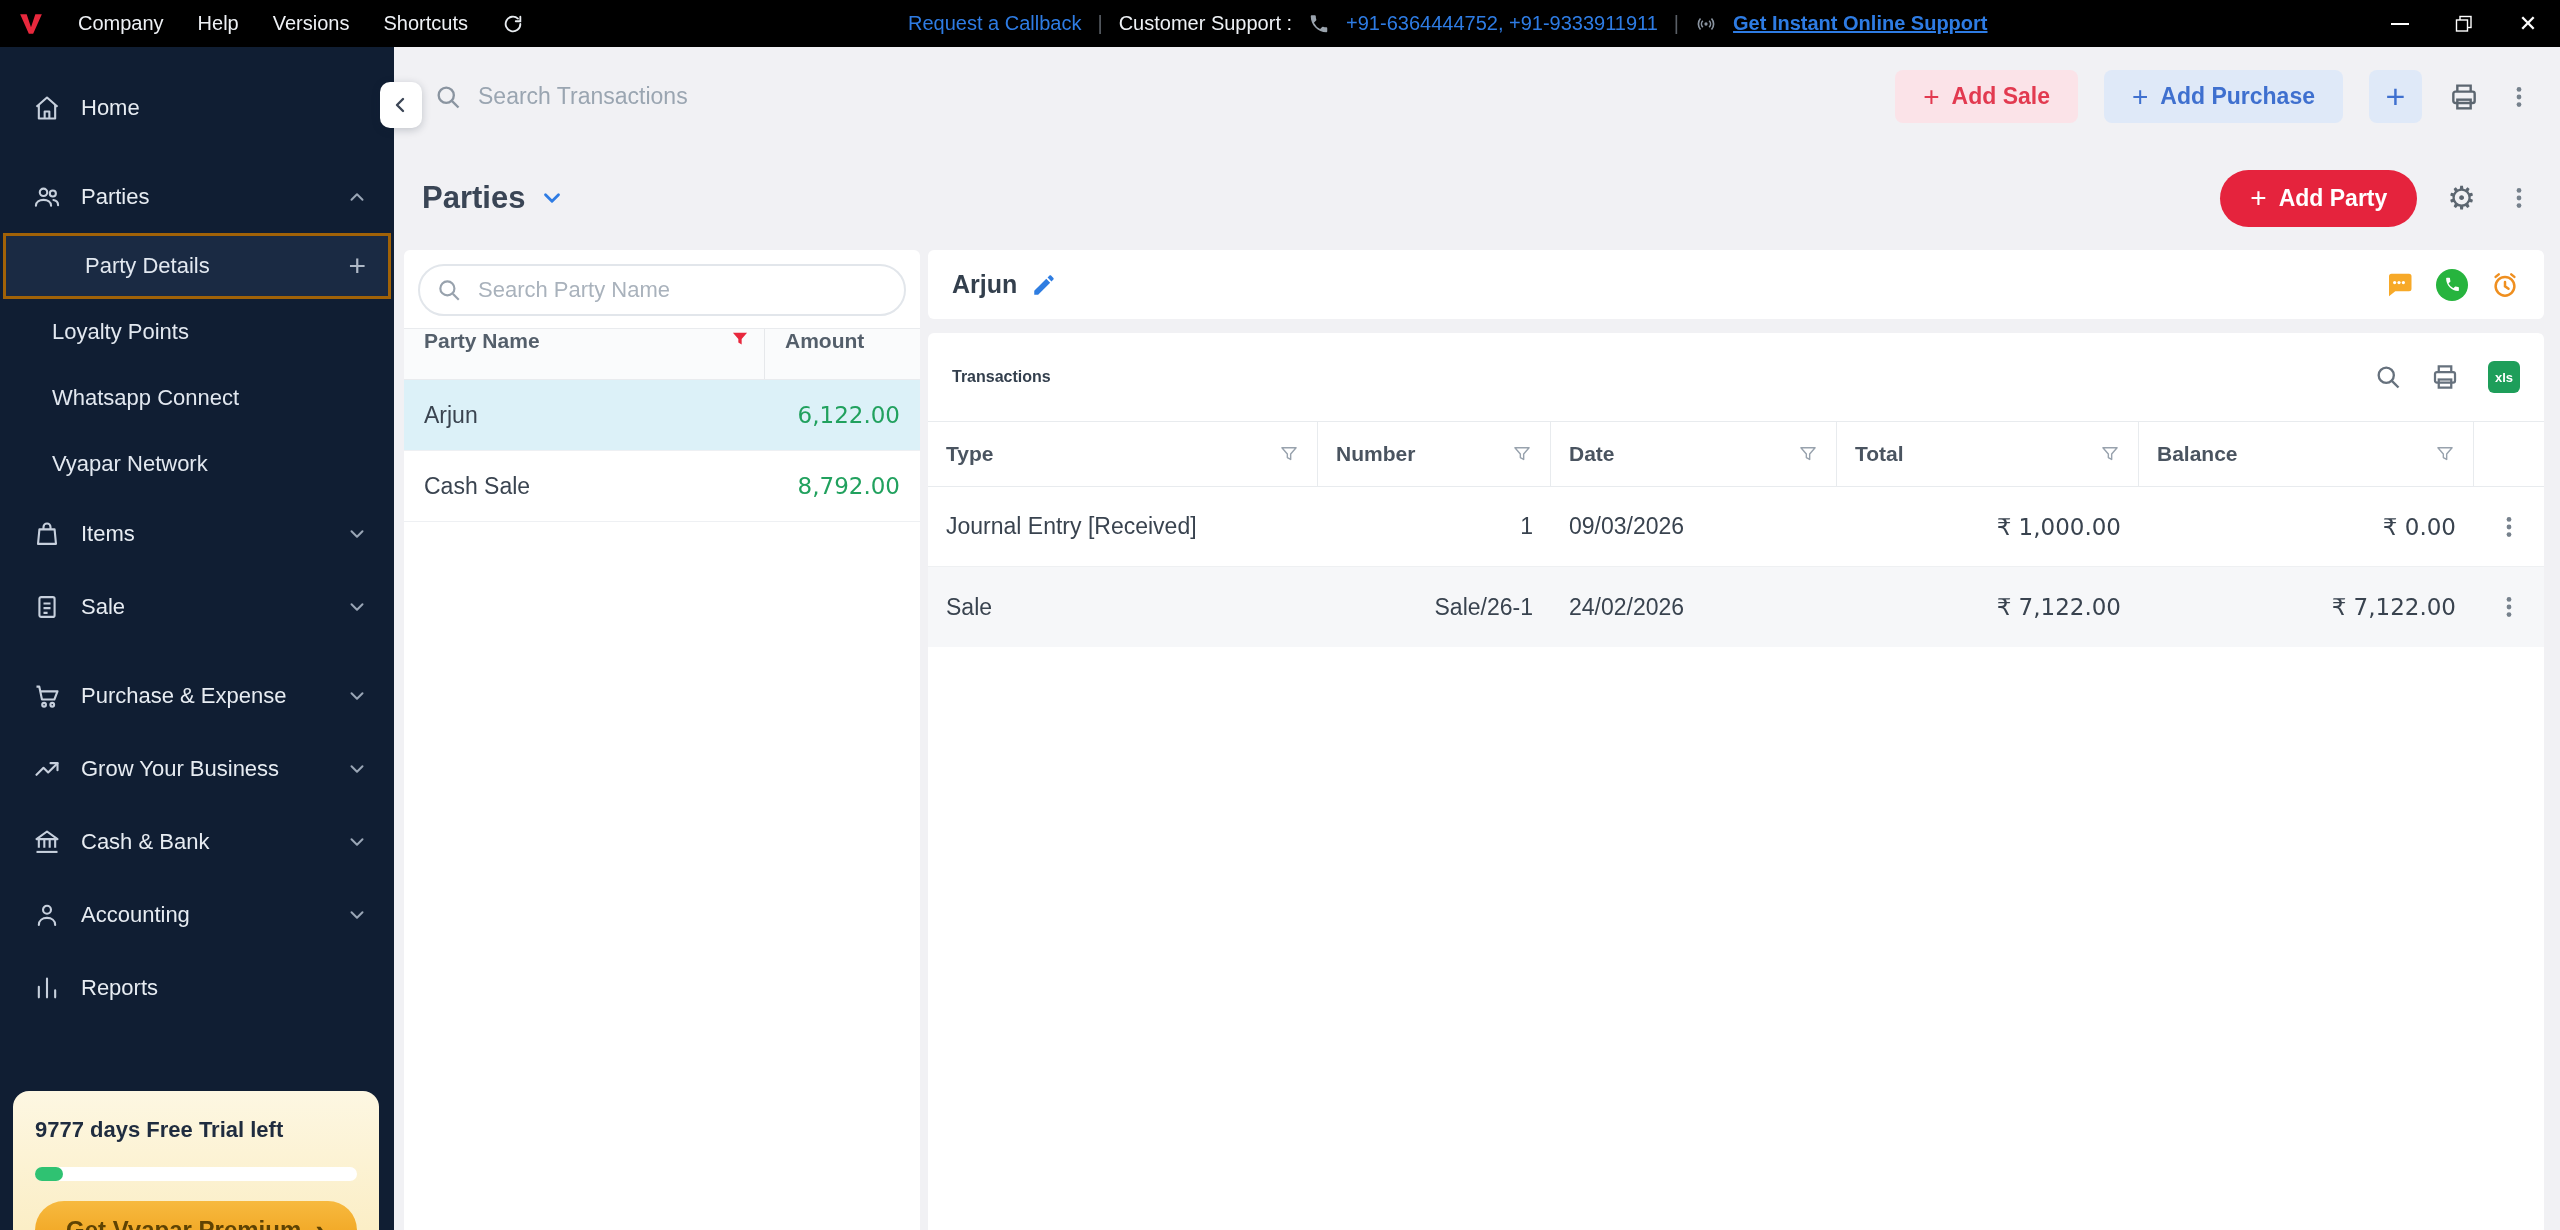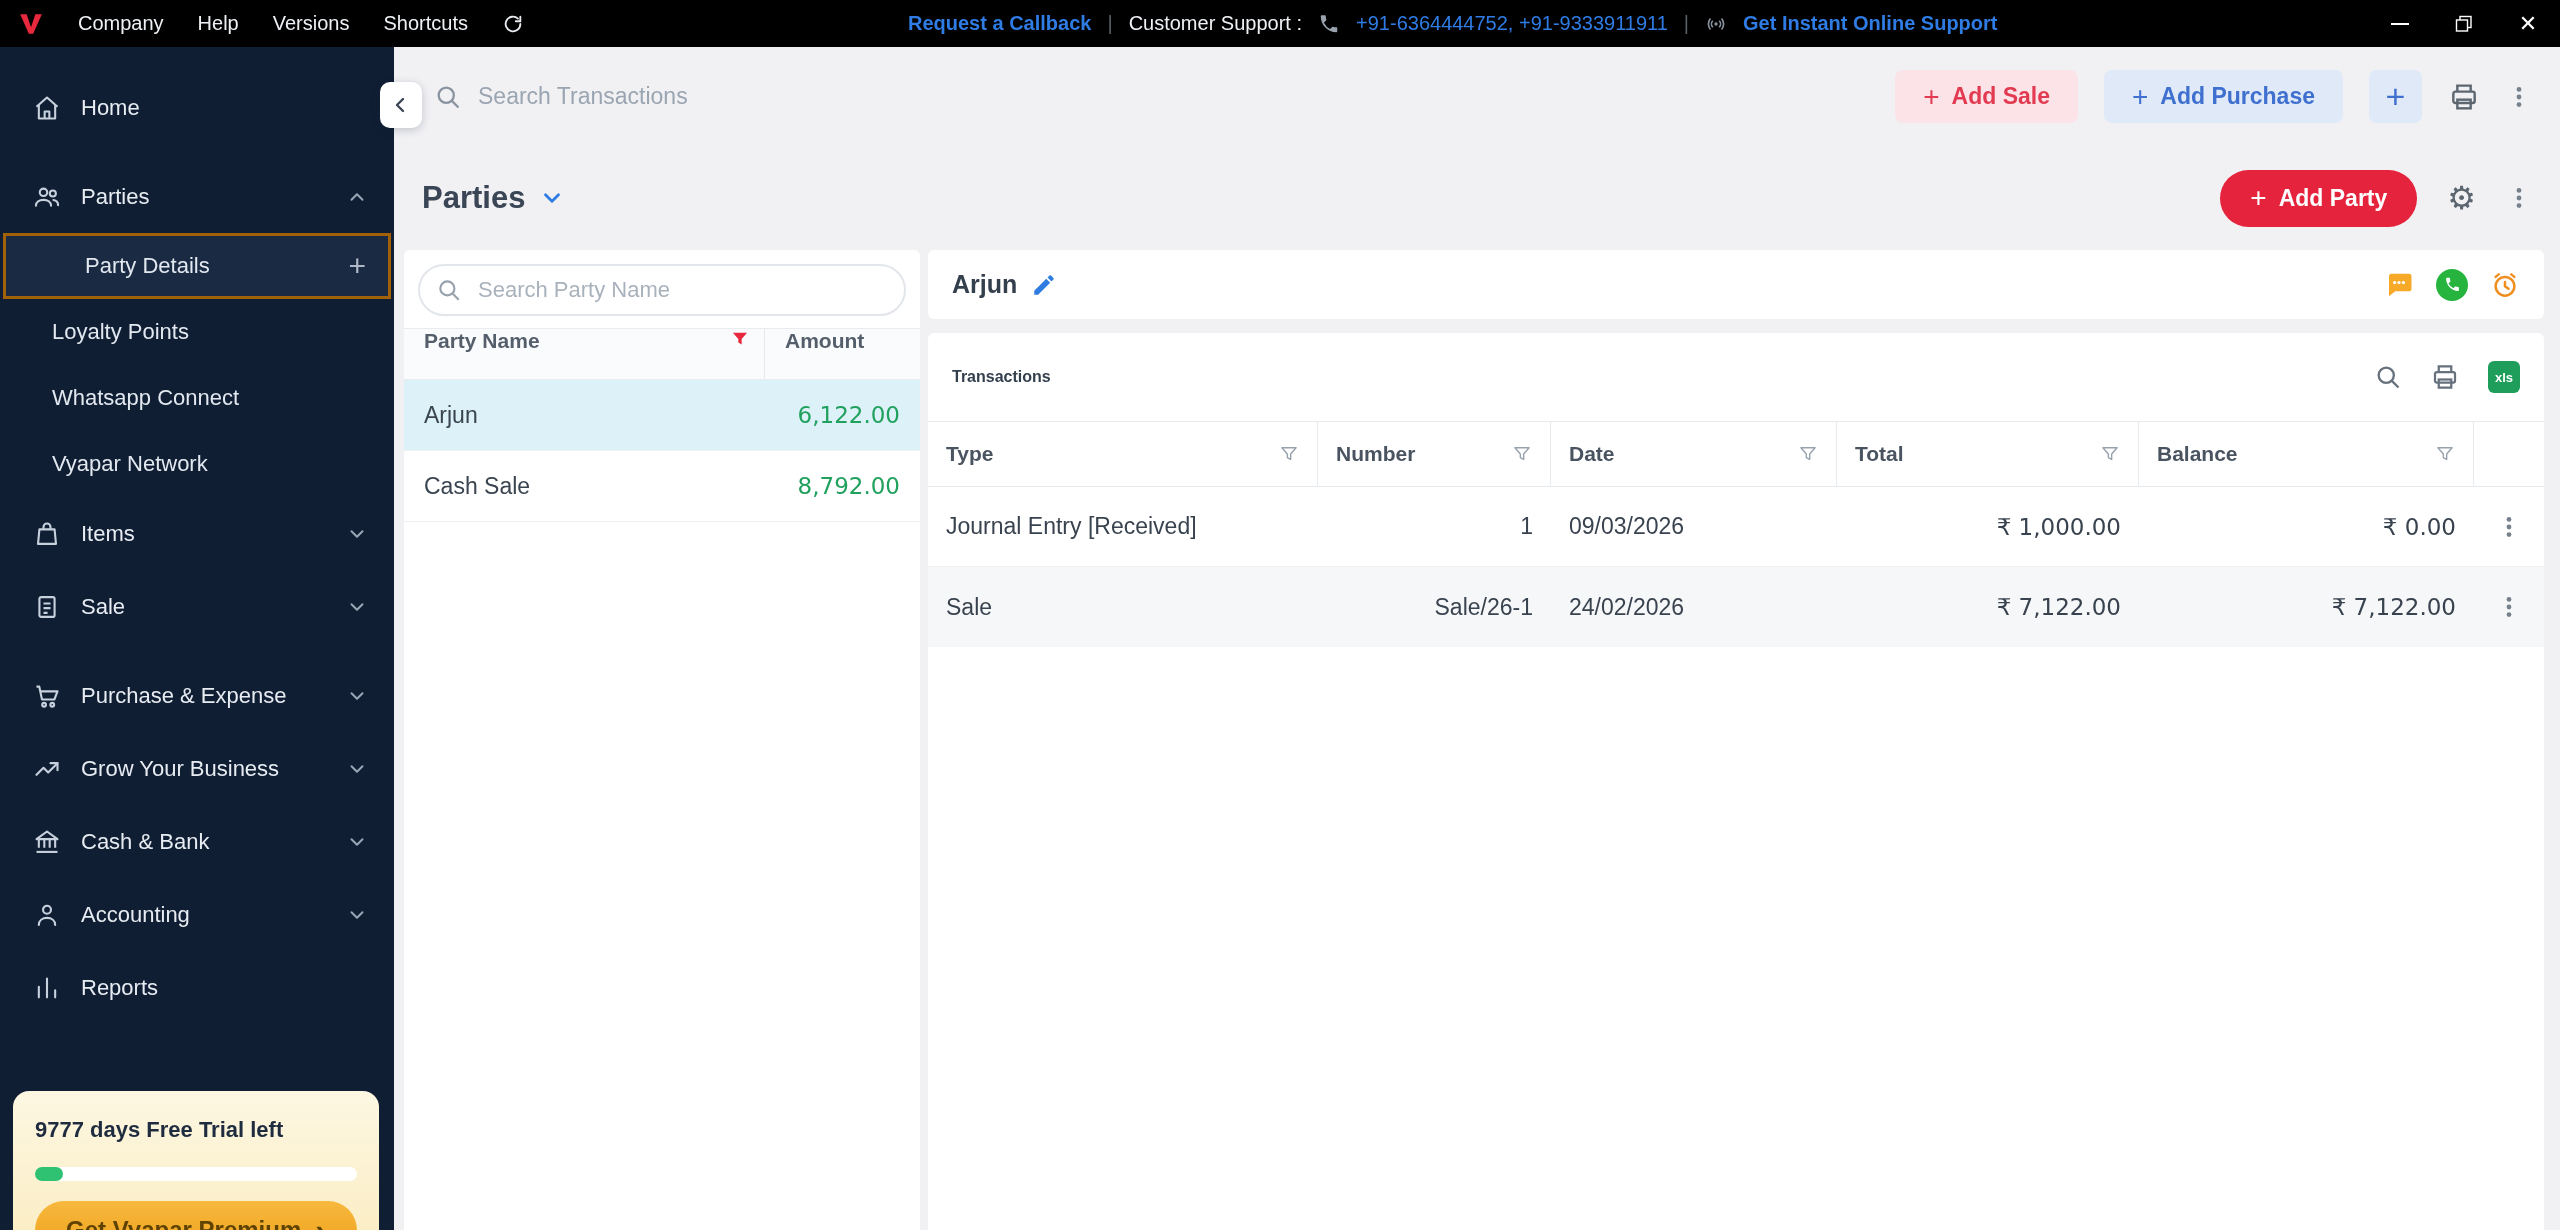--- a/index.html
+++ b/index.html
@@ -127,40 +127,40 @@
       <span class="tb-menu" data-interactable="true">Versions</span>
       <span class="tb-menu" data-interactable="true">Shortcuts</span>
       <span data-interactable="true">
         <svg width="22" height="22" viewBox="0 0 24 24" fill="none" stroke="#e8ecf0" stroke-width="2" stroke-linecap="round">
             <path d="M20 12a8 8 0 1 1-2.6-5.9"></path>
             <path d="M20 4v5h-5"></path>
           </svg>
       </span>
     </div>
     <div class="tb-center">
-      <span class="blue" style="font-weight:700" data-interactable="true">Request a Callback</span>
+      <span class="blue" style="font-weight:400" data-interactable="true">Request a Callback</span>
       <span class="tb-div" data-interactable="false">|</span>
       <span data-interactable="false">Customer Support :</span>
       <span data-interactable="false">
         <svg width="22" height="22" viewBox="0 0 24 24" fill="#9aa3ad">
             <path d="M6.62 10.79a15 15 0 0 0 6.59 6.59l2.2-2.2a1 1 0 0 1 1.02-.24c1.12.37 2.33.57 3.57.57a1 1 0 0 1 1 1V20a1 1 0 0 1-1 1C10.85 21 3 13.15 3 3.5a1 1 0 0 1 1-1H7.5a1 1 0 0 1 1 1c0 1.24.2 2.45.57 3.57a1 1 0 0 1-.24 1.02l-2.21 2.2z"></path>
           </svg>
       </span>
       <span class="blue" data-interactable="true">+91-6364444752, +91-9333911911</span>
       <span class="tb-div" data-interactable="false">|</span>
       <span data-interactable="false">
         <svg width="22" height="22" viewBox="0 0 24 24" fill="none" stroke="#8a94a0" stroke-width="1.8">
             <circle cx="12" cy="12" r="1.8" fill="#8a94a0" stroke="none"></circle>
             <path d="M8.5 15.5a5 5 0 0 1 0-7"></path>
             <path d="M15.5 8.5a5 5 0 0 1 0 7"></path>
             <path d="M6 18a9 9 0 0 1 0-12"></path>
             <path d="M18 6a9 9 0 0 1 0 12"></path>
           </svg>
       </span>
-      <span class="blue" style="font-weight:600;" data-interactable="true">Get Instant Online Support</span>
+      <span class="blue" style="font-weight:600;text-decoration:underline" data-interactable="true">Get Instant Online Support</span>
     </div>
     <div class="tb-right">
       <span class="winbtn" data-interactable="true">
           <span class="min-glyph" data-interactable="false"></span>
         </span>
       <span class="winbtn" data-interactable="true">
         <svg data-interactable="false" width="18" height="18" viewBox="0 0 18 18">
             <rect x="5" y="1.5" width="11" height="11" fill="none" stroke="#fff" stroke-width="1.4"></rect>
             <rect x="1.5" y="5" width="11" height="11" fill="#000" stroke="#fff" stroke-width="1.4"></rect>
           </svg>

